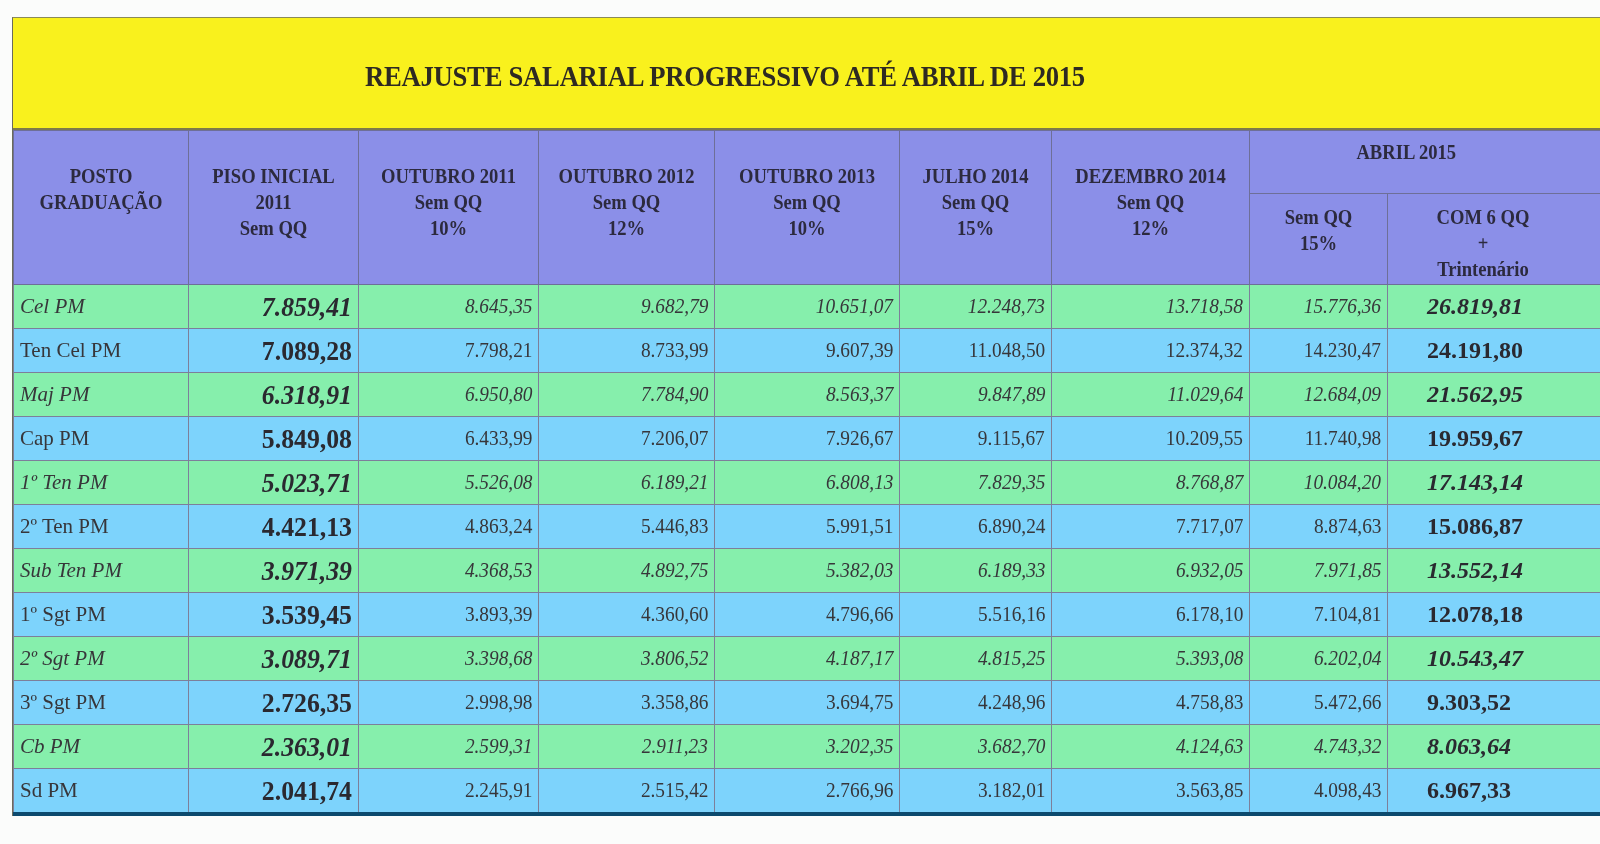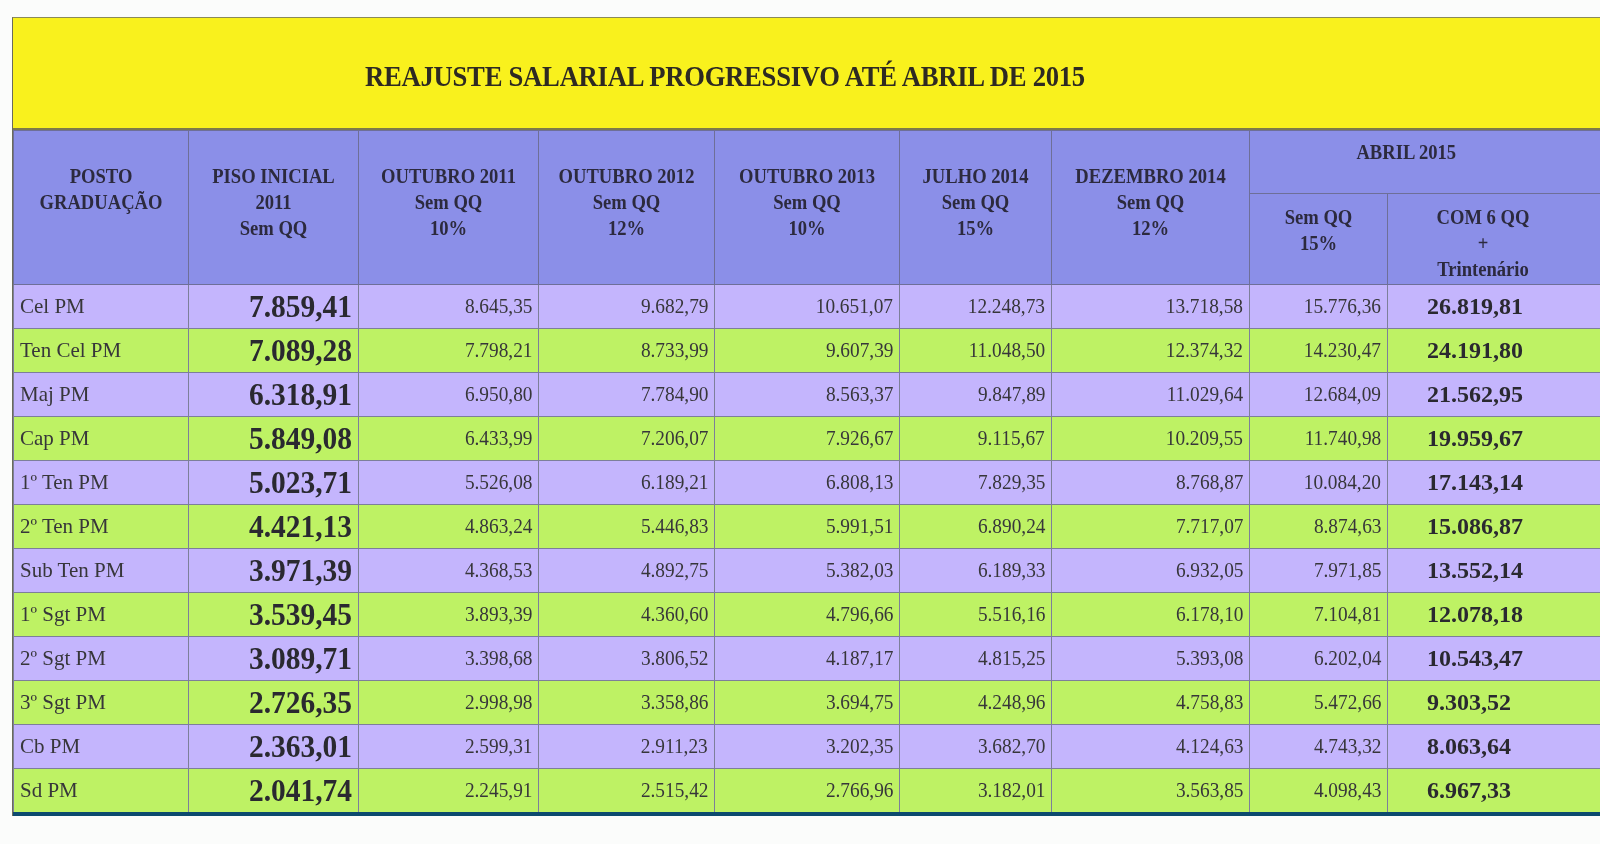--- a/index.html
+++ b/index.html
@@ -78,26 +78,26 @@
 
   tbody td {
     height: 43px;
     border: 1px solid #7d7f9a;
     font-size: 21px;
     color: #37363a;
     padding: 0 6px;
     white-space: nowrap;
     overflow: hidden;
   }
-  tbody tr.odd td { background: #c4b5fd; }
-  tbody tr.even td { background: #bef264; }
+  tbody tr.odd td { background: #86efac; font-style: italic; }
+  tbody tr.even td { background: #7dd3fc; }
   tbody td.rank { text-align: left; font-size: 21px; padding-left: 6px; }
   tbody td.num { text-align: right; }
   tbody td.num span { display: inline-block; transform: scaleX(0.92); transform-origin: right center; }
-  tbody td.base { font-weight: bold; font-size: 32px; color: #2a2930; }
+  tbody td.base { font-weight: bold; font-size: 28px; color: #2a2930; }
   tbody td.total { font-weight: bold; font-size: 24px; color: #2a2930; text-align: left; padding-left: 39px; }
   tbody td.total span { transform-origin: left center; }
   tbody tr:last-child td { border-bottom: 4px solid #0c4a6e; }
 </style>
 </head>
 <body>
 
 <div class="sheet">
   <div class="title-band">
     <div class="title">REAJUSTE SALARIAL PROGRESSIVO ATÉ ABRIL DE 2015</div>

